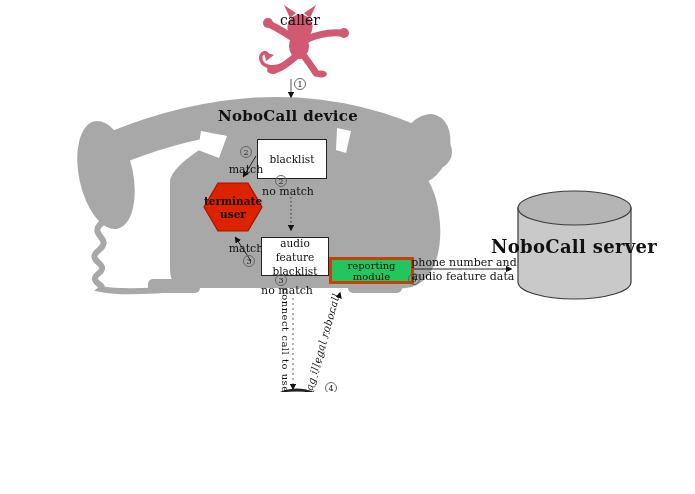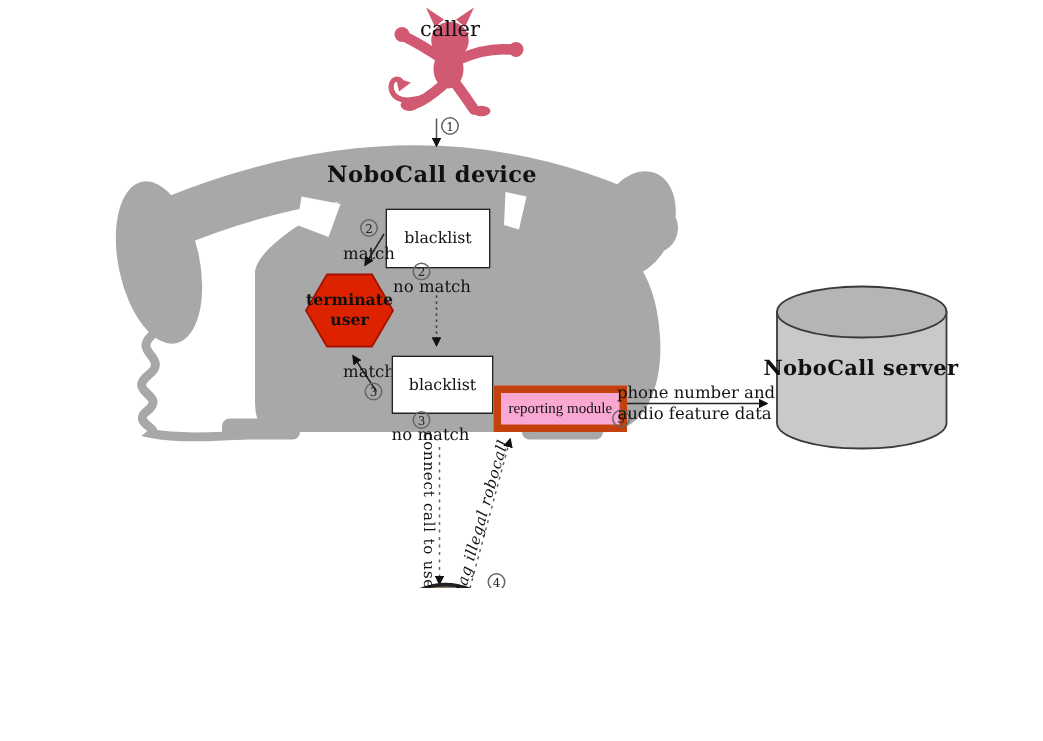--- a/index.html
+++ b/index.html
@@ -5,30 +5,30 @@
   html,body{margin:0;padding:0;background:#fff;}
   .canvas{
     position:relative;width:695px;height:392px;background:#ffffff;overflow:hidden;
     font-family:"DejaVu Serif","Liberation Serif",serif;color:#111;
   }
   .canvas svg{position:absolute;left:0;top:0;}
   .label{position:absolute;transform:translate(-50%,-50%);white-space:nowrap;color:#111;}
   .lbl-caller{font-size:14px;}
   .lbl-user{font-size:16px;}
   .title{font-weight:bold;font-size:15px;letter-spacing:.3px;}
-  .title-server{font-weight:bold;font-size:14px;letter-spacing:.3px;}
+  .title-server{font-weight:bold;font-size:18px;letter-spacing:.3px;}
   .edge{font-size:11px;}
   .rot90{transform:translate(-50%,-50%) rotate(90deg);font-size:10px;letter-spacing:.5px;}
   .rot-tag{transform:translate(-50%,-50%) rotate(-74deg);font-size:10px;font-style:italic;letter-spacing:.5px;}
   .node{
     position:absolute;background:#fff;border:1px solid #222;
     display:flex;flex-direction:column;align-items:center;justify-content:center;
     font-size:10.5px;line-height:14px;text-align:center;
   }
-  .node.blue{background:#f9a8d4;border:5px solid #c2410c;line-height:normal;font-family:Liberation Serif, serif;}
+  .node.blue{background:#22c55e;border:3px solid #c2410c;line-height:normal;}
   .hexlabel{font-size:10.5px;line-height:12.5px;text-align:center;}
   .step{
     position:absolute;width:12px;height:12px;border:1px solid #666;border-radius:50%;
     font-size:8px;line-height:11px;text-align:center;color:#222;background:transparent;
     box-sizing:border-box;font-family:"DejaVu Serif","Liberation Serif",serif;
   }
 </style>
 </head>
 <body>
 
@@ -119,20 +119,21 @@
 
   <div class="label hexlabel" style="left:233px;top:207px;font-weight:bold;">
     <div>terminate</div>
     <div>user</div>
   </div>
 
   <div class="label edge" style="left:246px;top:248px;">match</div>
   <span class="step" style="left:243px;top:255px;">3</span>
 
   <div class="node" style="left:261px;top:237px;width:66px;height:37px;">
+    <span>audio feature</span>
     <span>blacklist</span>
   </div>
 
   <span class="step" style="left:275px;top:274px;">3</span>
   <div class="label edge" style="left:287px;top:290px;">no match</div>
 
   <div class="node blue" style="left:329px;top:257px;width:79px;height:21px;font-size:10px;">
     <span>reporting module</span>
   </div>
   <span class="step" style="left:408px;top:273px;">5</span>

